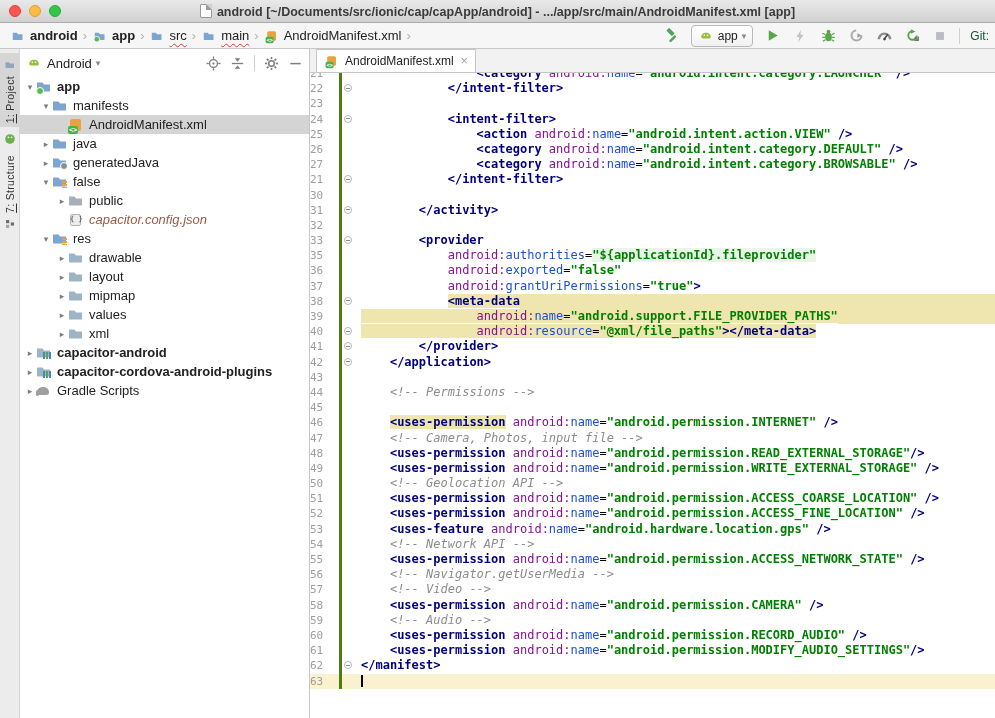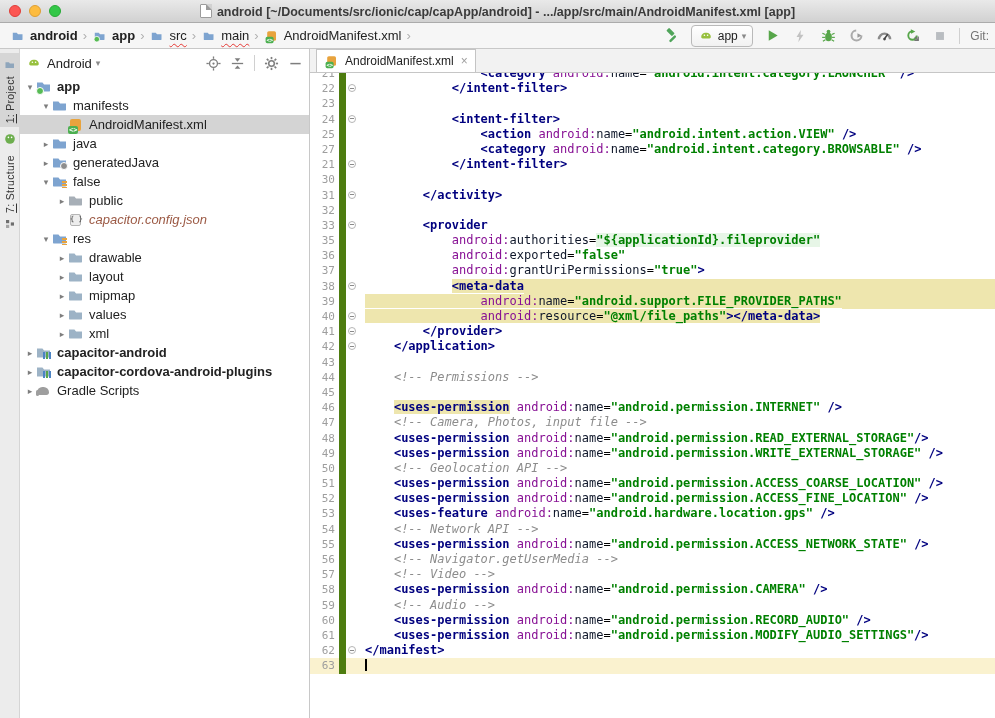--- a/index.html
+++ b/index.html
@@ -25,21 +25,21 @@
   .crumb{display:flex;align-items:center;gap:4px;padding:0 2px;}
   .crumb .lbl.b{font-weight:bold;}
   .crumb .lbl.err{text-decoration:underline wavy #E53935;text-underline-offset:3px;text-decoration-thickness:1px;}
   .chev{color:#B0B0B0;font-size:13px;padding:0 1px;}
   .actions{display:flex;align-items:center;gap:10px;}
   .abtn{width:18px;height:18px;display:flex;align-items:center;justify-content:center;}
   .chip{display:flex;align-items:center;gap:4px;border:1px solid #B9B9B9;border-radius:4px;height:20px;
         padding:0 6px;background:linear-gradient(#FFF,#F1F1F1);font-size:12px;color:#222;}
   .chip .caret{color:#8A8A8A;font-size:9px;}
   .vsep{width:1px;height:16px;background:#D0D0D0;}
-  .gitlbl{font-size:12px;color:#737373;}
+  .gitlbl{font-size:12px;color:#14532d;}
   
   .content{display:flex;height:670px;}
   .strip{width:20px;background:#ECECEC;border-right:1px solid #D5D5D5;display:flex;flex-direction:column;
          align-items:center;box-sizing:border-box;padding-top:4px;}
   .toolbtn{display:flex;flex-direction:column;align-items:center;gap:3px;padding:4px 0;width:100%;}
   .toolbtn.active{background:#D6D6D6;}
   .vlabel{writing-mode:vertical-rl;transform:rotate(180deg);font-size:10.5px;color:#333;letter-spacing:.3px;}
   .vlabel::first-letter{text-decoration:underline;}
   
   .ppanel{width:290px;background:#fff;border-right:1px solid #C8C8C8;box-sizing:border-box;overflow:hidden;}
@@ -96,31 +96,31 @@
   
   .edcol{flex:1;display:flex;flex-direction:column;min-width:0;background:#fff;}
   .tabbar{height:23px;background:#F2F2F2;border-bottom:1px solid #C6C6C6;display:flex;align-items:flex-end;}
   .tab{height:22px;background:#fff;border:1px solid #C4C4C4;border-bottom:none;margin-left:6px;
        display:flex;align-items:center;gap:5px;padding:0 7px;font-size:12px;color:#222;}
   .tab .close{color:#9E9E9E;font-size:12px;margin-left:2px;}
   .edview{flex:1;overflow:hidden;position:relative;}
   .code{margin-top:-7px;font-family:"DejaVu Sans Mono","Liberation Mono",monospace;font-size:12px;line-height:15.2px;}
   .cl{display:flex;height:15.2px;white-space:pre;}
   .cl.cur{background:#FAF2CF;}
-  .g{width:25px;padding-right:4px;text-align:right;color:#9E9E9E;font-size:11px;flex:none;border-right:7px solid #4d7c0f;}
+  .g{width:25px;padding-right:4px;text-align:left;color:#9E9E9E;font-size:11px;flex:none;border-right:3px solid #4d7c0f;}
   .fold{width:14px;flex:none;position:relative;}
   .fc{position:absolute;left:2px;top:3px;width:8px;height:8px;border:1px solid #B5B5B5;border-radius:50%;
       background:#fff;box-sizing:border-box;}
   .fc::after{content:"";position:absolute;left:1px;top:2.5px;width:4px;height:1px;background:#8A8A8A;}
   .txt{padding-left:5px;}
   .fillw{flex:1;background:#EEE6AE;}
   .p{color:#000;}
   .t{color:#00007F;font-weight:600;}
   .np{color:#871094;}
-  .a{color:#0f172a;}
+  .a{color:#1d4ed8;}
   .s{color:#008000;font-weight:600;}
   .c{color:#8C8C8C;font-style:italic;}
   .w{background:#EEE6AE;}
   .i{background:#E7F6E7;}
   .caret-bar{display:inline-block;width:1.5px;height:12px;background:#000;vertical-align:-2px;}
   svg{display:block;}
 </style>
 </head>
 <body>
 
@@ -390,20 +390,21 @@
         <span class="close">×</span>
       </div>
     </div>
     <div class="edview">
       <div class="code">
           <div class="cl"><span class="g">21</span><span class="fold"></span><span class="txt"><span class="p">                </span><span class="t">&lt;category</span><span class="p"> </span><span class="np">android:</span><span class="a">name</span><span class="p">=</span><span class="s">"android.intent.category.LAUNCHER"</span><span class="p"> </span><span class="t">/&gt;</span></span></div>
           <div class="cl"><span class="g">22</span><span class="fold"><span class="fc"></span></span><span class="txt"><span class="p">            </span><span class="t">&lt;/intent-filter&gt;</span></span></div>
           <div class="cl"><span class="g">23</span><span class="fold"></span><span class="txt"></span></div>
           <div class="cl"><span class="g">24</span><span class="fold"><span class="fc"></span></span><span class="txt"><span class="p">            </span><span class="t">&lt;intent-filter&gt;</span></span></div>
           <div class="cl"><span class="g">25</span><span class="fold"></span><span class="txt"><span class="p">                </span><span class="t">&lt;action</span><span class="p"> </span><span class="np">android:</span><span class="a">name</span><span class="p">=</span><span class="s">"android.intent.action.VIEW"</span><span class="p"> </span><span class="t">/&gt;</span></span></div>
+          <div class="cl"><span class="g">26</span><span class="fold"></span><span class="txt"><span class="p">                </span><span class="t">&lt;category</span><span class="p"> </span><span class="np">android:</span><span class="a">name</span><span class="p">=</span><span class="s">"android.intent.category.DEFAULT"</span><span class="p"> </span><span class="t">/&gt;</span></span></div>
           <div class="cl"><span class="g">27</span><span class="fold"></span><span class="txt"><span class="p">                </span><span class="t">&lt;category</span><span class="p"> </span><span class="np">android:</span><span class="a">name</span><span class="p">=</span><span class="s">"android.intent.category.BROWSABLE"</span><span class="p"> </span><span class="t">/&gt;</span></span></div>
           <div class="cl"><span class="g">21</span><span class="fold"><span class="fc"></span></span><span class="txt"><span class="p">            </span><span class="t">&lt;/intent-filter&gt;</span></span></div>
           <div class="cl"><span class="g">30</span><span class="fold"></span><span class="txt"></span></div>
           <div class="cl"><span class="g">31</span><span class="fold"><span class="fc"></span></span><span class="txt"><span class="p">        </span><span class="t">&lt;/activity&gt;</span></span></div>
           <div class="cl"><span class="g">32</span><span class="fold"></span><span class="txt"></span></div>
           <div class="cl"><span class="g">33</span><span class="fold"><span class="fc"></span></span><span class="txt"><span class="p">        </span><span class="t">&lt;provider</span></span></div>
           <div class="cl"><span class="g">35</span><span class="fold"></span><span class="txt"><span class="p">            </span><span class="np">android:</span><span class="a">authorities</span><span class="p">=</span><span class="s i">"${applicationId}.fileprovider"</span></span></div>
           <div class="cl"><span class="g">36</span><span class="fold"></span><span class="txt"><span class="p">            </span><span class="np">android:</span><span class="a">exported</span><span class="p">=</span><span class="s">"false"</span></span></div>
           <div class="cl"><span class="g">37</span><span class="fold"></span><span class="txt"><span class="p">            </span><span class="np">android:</span><span class="a">grantUriPermissions</span><span class="p">=</span><span class="s">"true"</span><span class="t">&gt;</span></span></div>
           <div class="cl"><span class="g">38</span><span class="fold"><span class="fc"></span></span><span class="txt"><span class="p">            </span><span class="t w">&lt;meta-data</span></span><span class="fillw"></span></div>

